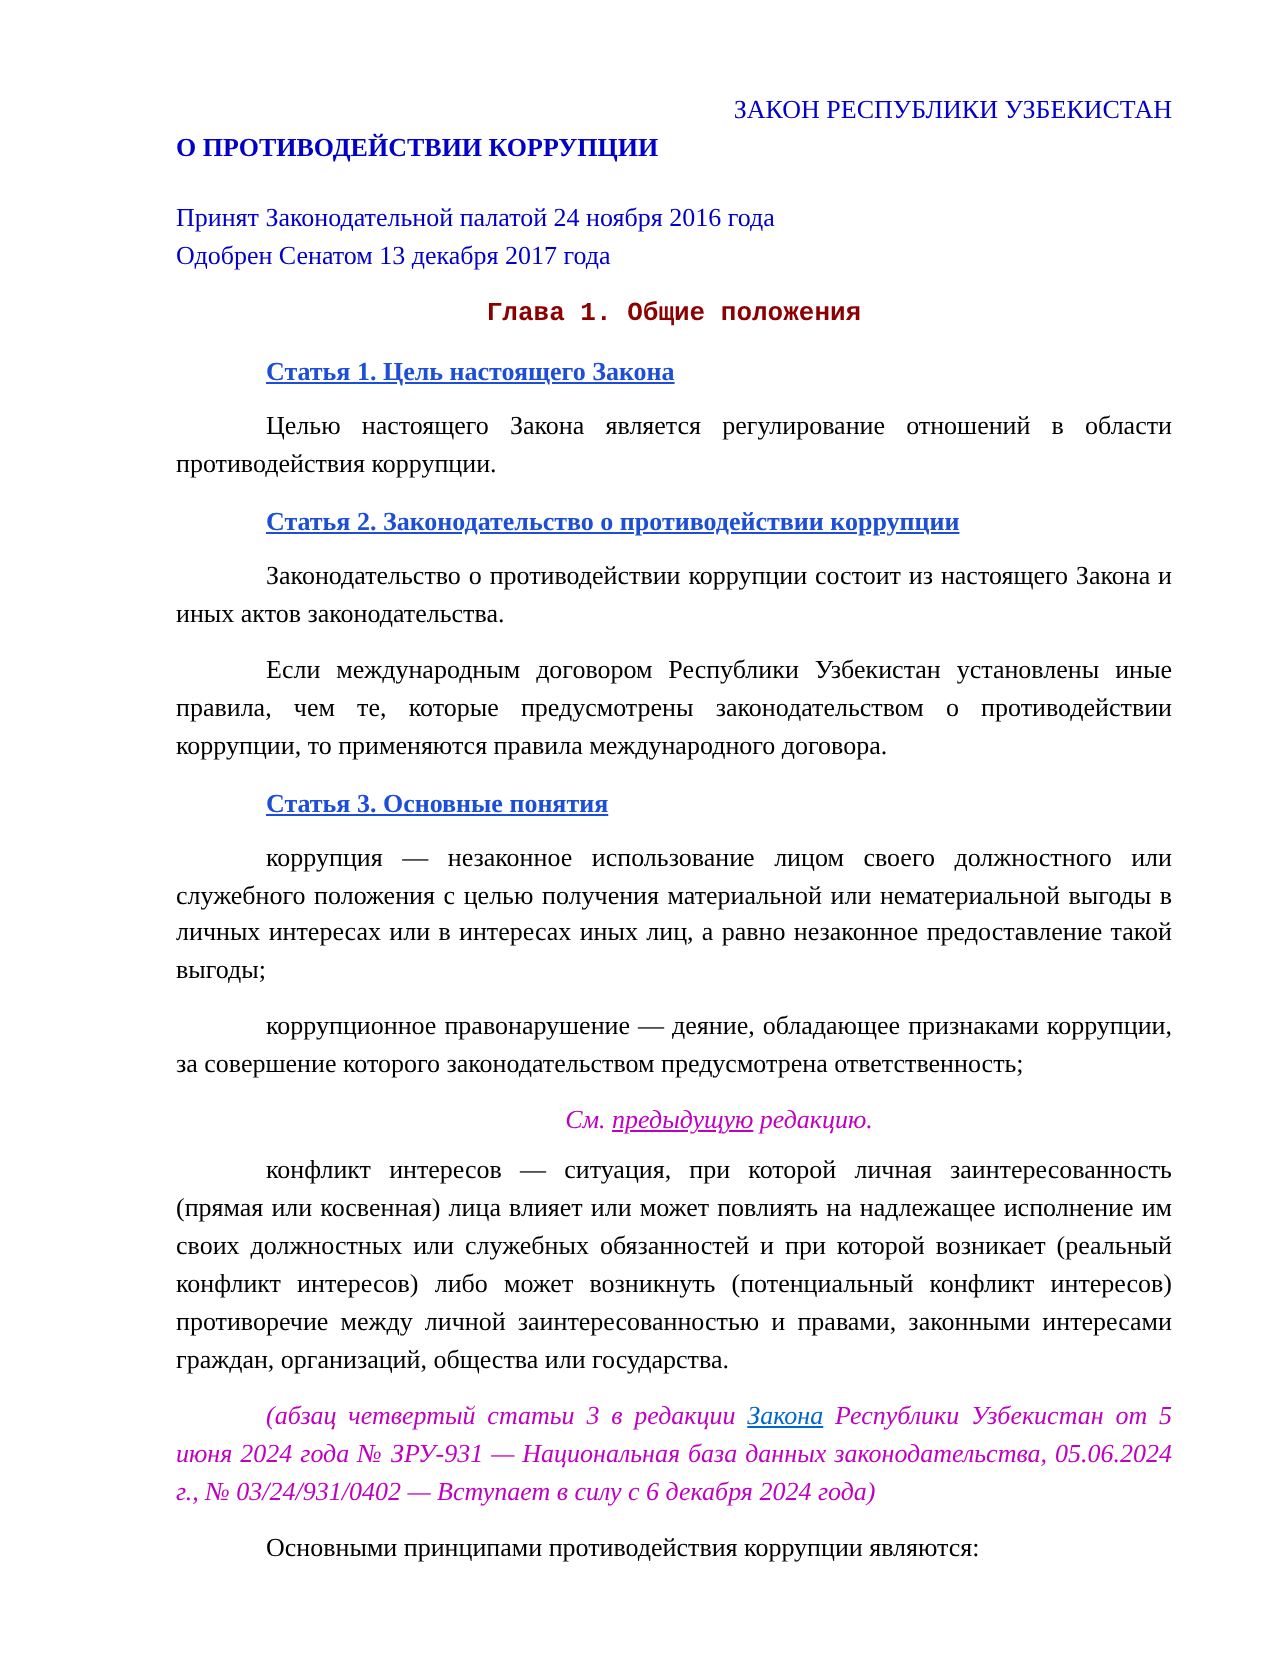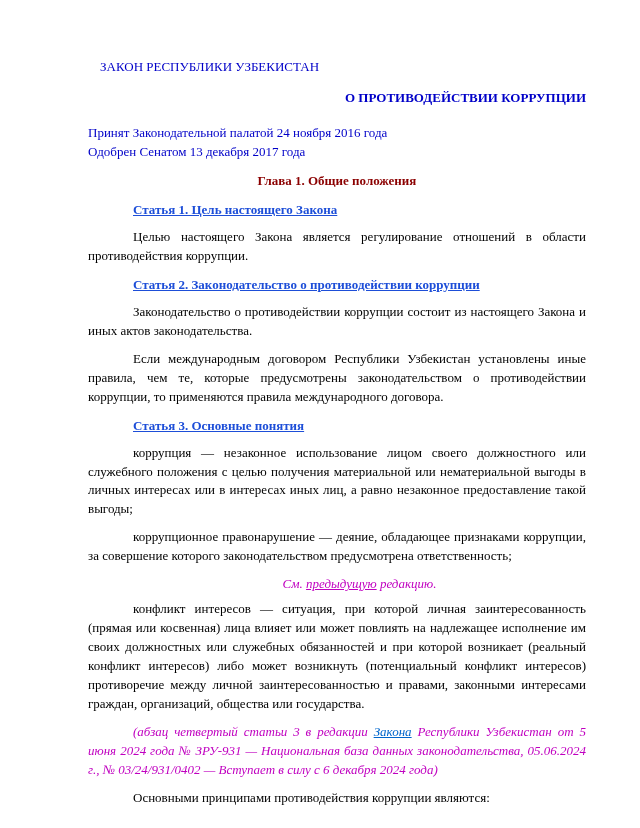--- a/index.html
+++ b/index.html
@@ -9,40 +9,41 @@
     min-height: 828px;
     padding: 46px 54px 28px 88px;
     font-family: "Liberation Serif", serif;
     font-size: 13px;
     line-height: 1.46;
     color: #000000;
     background: #ffffff;
   }
   .title-line1 {
     color: #0000c8;
-    text-align: left;
-    margin: 12px;
+    text-align: right;
+    margin: 0;
   }
   .title-line2 {
     color: #0000c8;
     font-weight: bold;
-    text-align: right;
+    text-align: left;
     margin: 0 0 16px 0;
   }
   .adopted {
     color: #0000c8;
     margin: 0;
     text-align: left;
   }
   .adopted-block { margin-bottom: 10px; }
   .chapter-heading {
     color: #8b0000;
     font-weight: bold;
     text-align: center;
     margin: 6px 0 4px 0;
+    font-family: Liberation Mono, monospace;
   }
   .article-heading {
     color: #1d4ed8;
     font-weight: bold;
     margin: 10px 0 8px 0;
     text-indent: 45px;
     text-decoration: underline;
   }
   p.body {
     margin: 0 0 9px 0;

